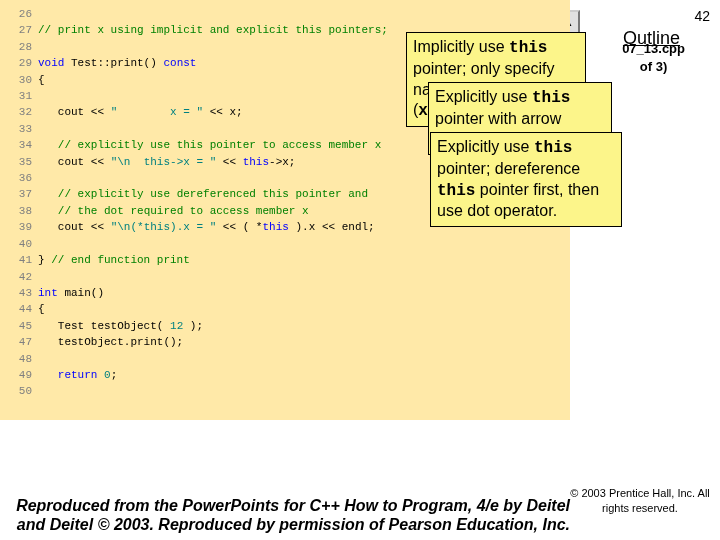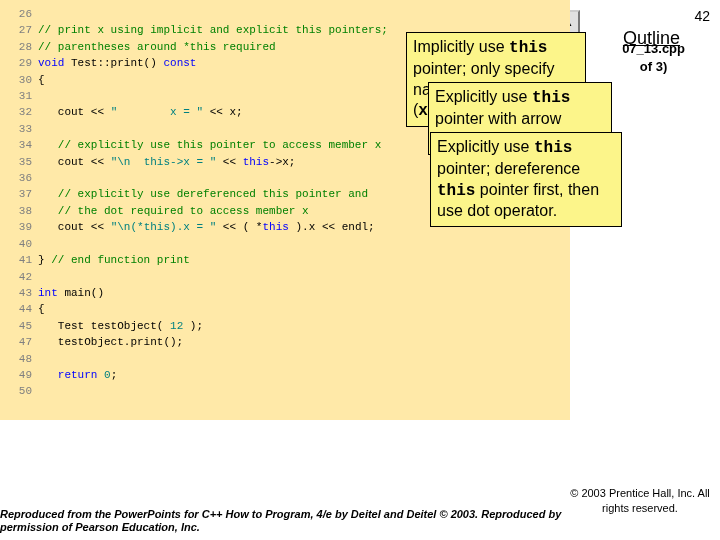--- a/index.html
+++ b/index.html
@@ -83,22 +83,22 @@
     font-size: 11px;
     text-align: center;
     line-height: 1.3;
     width: 140px;
   }
   .repro {
     position: absolute;
     bottom: 6px;
     left: 0;
     width: 570px;
-    text-align: left;
-    font-size: 11px;
+    text-align: right;
+    font-size: 16px;
     font-style: italic;
     font-weight: bold;
     line-height: 1.2;
   }
 </style>
 </head>
 <body>
 
 <div class="page-number">42</div>
 <div class="outline">Outline</div>
@@ -111,21 +111,21 @@
 </div>
 
 <div class="file-info">
   <span>07_13.cpp</span><br>
   <span>of 3)</span>
 </div>
 
 <div class="code-area" id="code-area">
     <div class="line"><span class="lineno">26</span><span class="code"></span></div>
     <div class="line"><span class="lineno">27</span><span class="code cmt">// print x using implicit and explicit this pointers;</span></div>
-    <div class="line"><span class="lineno">28</span><span class="code cmt">// parentheses around *this required</span></div>
+    <div class="line"><span class="lineno">28</span></div>
     <div class="line"><span class="lineno">29</span><span class="code"><span class="kw">void</span> Test::print() <span class="kw">const</span></span></div>
     <div class="line"><span class="lineno">30</span><span class="code">{</span></div>
     <div class="line"><span class="lineno">31</span></div>
     <div class="line"><span class="lineno">32</span><span class="code">   cout &lt;&lt; <span class="lit">"        x = "</span> &lt;&lt; x;</span></div>
     <div class="line"><span class="lineno">33</span><span class="code"></span></div>
     <div class="line"><span class="lineno">34</span><span class="code">   <span class="cmt">// explicitly use this pointer to access member x</span></span></div>
     <div class="line"><span class="lineno">35</span><span class="code">   cout &lt;&lt; <span class="lit">"\n  this-&gt;x = "</span> &lt;&lt; <span class="kw">this</span>-&gt;x;</span></div>
     <div class="line"><span class="lineno">36</span><span class="code"></span></div>
     <div class="line"><span class="lineno">37</span><span class="code">   <span class="cmt">// explicitly use dereferenced this pointer and</span></span></div>
     <div class="line"><span class="lineno">38</span><span class="code">   <span class="cmt">// the dot required to access member x</span></span></div>

